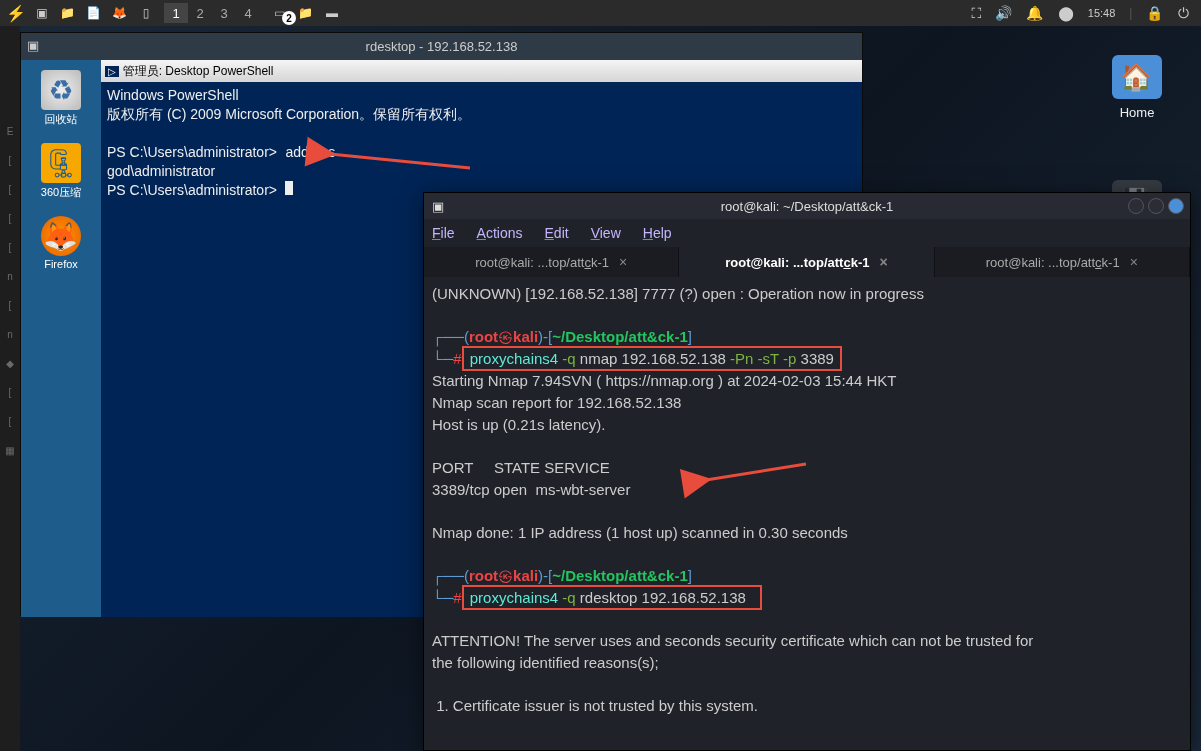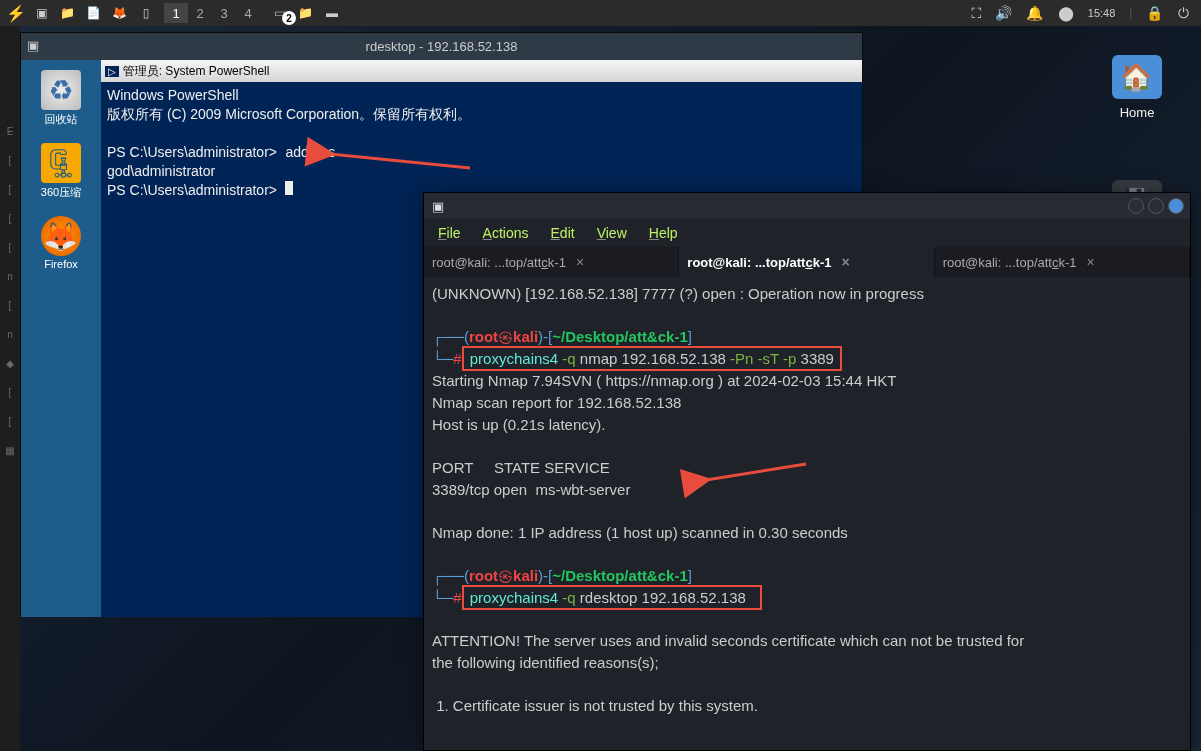--- a/index.html
+++ b/index.html
@@ -33,24 +33,24 @@
 .ps-title{height:22px;background:#e0e0e0;background:linear-gradient(#f5f5f5,#d5d5d5);display:flex;align-items:center;padding-left:4px;font-size:12px;color:#000;gap:4px}
 .ps-body{flex:1;padding:4px 6px;font-family:'Consolas','Courier New',monospace;font-size:14px;color:#eee;line-height:1.3;white-space:pre}
 .ps-body .cursor{background:#eee;color:#012456;display:inline-block;width:8px;height:14px}
 .term-win{position:absolute;left:423px;top:192px;width:768px;height:559px;background:#1f2229;border:1px solid #000;box-shadow:0 4px 20px rgba(0,0,0,0.5)}
 .term-titlebar{height:26px;background:#272a32;display:flex;align-items:center;color:#ddd;font-size:13px;position:relative}
 .term-titlebar .t-title{flex:1;text-align:center}
 .term-titlebar .t-left{position:absolute;left:8px;display:flex;gap:6px;align-items:center}
 .term-titlebar .t-right{position:absolute;right:6px;display:flex;gap:4px}
 .wbtn{width:16px;height:16px;border-radius:50%;border:1px solid #555;background:#2a2d35}
 .wbtn.close{background:#4a8fd8}
-.term-menu{display:flex;gap:22px;padding:6px 14px;color:#bef264;font-size:14px;background:#1f2229}
+.term-menu{display:flex;gap:22px;padding:6px 8px;color:#c4b5fd;font-size:14px;background:#1f2229}
 .term-menu .u{text-decoration:underline;text-decoration-color:#888}
 .term-tabs{display:flex;background:#1a1c22;height:30px;align-items:stretch}
-.term-tab{flex:1;display:flex;align-items:center;justify-content:flex-start;gap:10px;color:#aaa;font-size:13px;border-right:1px solid #0f1014;cursor:pointer;padding:0 8px}
+.term-tab{flex:1;display:flex;align-items:center;justify-content:center;gap:10px;color:#aaa;font-size:13px;border-right:1px solid #0f1014;cursor:pointer;padding:0 8px}
 .term-tab.active{background:#1f2229;color:#fff;font-weight:bold}
 .term-tab .tu{text-decoration:underline}
 .term-tab .x{color:#888;font-size:14px}
 .term-body{padding:6px 8px;font-family:'DejaVu Sans Mono','Courier New',monospace;font-size:15px;color:#ccc;line-height:1.4;white-space:pre-wrap}
 .c-red{color:#ef4444}
 .c-blue{color:#5c9dd6}
 .c-cyan{color:#5eead4}
 .c-green{color:#7cb342}
 .c-white{color:#22c55e}
 .bold{font-weight:bold}
@@ -139,21 +139,21 @@
         <span>360压缩</span>
       </div>
       <div class="wd-icon">
         <div class="ic fox">🦊</div>
         <span>Firefox</span>
       </div>
     </div>
     <div class="ps-win">
       <div class="ps-title">
         <span style="background:#012456;color:#fff;padding:0 3px;font-size:10px">▷</span>
-        <span>管理员: System PowerShell</span>
+        <span>管理员: Desktop PowerShell</span>
       </div>
       <div class="ps-body"><span>Windows PowerShell</span>
 <span>版权所有 (C) 2009 Microsoft Corporation。保留所有权利。</span>
 
 <span>PS C:\Users\administrator&gt;</span> <span>address</span>
 <span>god\administrator</span>
 <span>PS C:\Users\administrator&gt;</span> <span class="cursor"> </span></div>
     </div>
   </div>
 </div>
@@ -163,20 +163,21 @@
       <marker id="ah1" markerWidth="12" markerHeight="12" refX="2" refY="5" orient="auto">
         <path d="M10,0 L0,5 L10,10 Z" fill="#e74c3c"></path>
       </marker>
     </defs>
   <line x1="150" y1="18" x2="10" y2="4" stroke="#e74c3c" stroke-width="3" marker-end="url(#ah1)"></line>
 </svg>
 
 <div class="term-win">
   <div class="term-titlebar">
     <div class="t-left">▣</div>
+    <div class="t-title">root@kali: ~/Desktop/att&amp;ck-1</div>
     <div class="t-right">
       <span class="wbtn"></span>
       <span class="wbtn"></span>
       <span class="wbtn close"></span>
     </div>
   </div>
   <div class="term-menu">
     <span><span class="u">F</span>ile</span>
     <span><span class="u">A</span>ctions</span>
     <span><span class="u">E</span>dit</span>
@@ -206,21 +207,21 @@
 <span>Host is up (0.21s latency).</span>
 
 <span>PORT     STATE SERVICE</span>
 <span>3389/tcp open  ms-wbt-server</span>
 
 <span>Nmap done: 1 IP address (1 host up) scanned in 0.30 seconds</span>
 
 <span class="c-blue">┌──(</span><span class="c-red bold">root</span><span class="c-red">㉿</span><span class="c-red bold">kali</span><span class="c-blue">)-[</span><span class="c-white bold">~/Desktop/att&amp;ck-1</span><span class="c-blue">]</span>
 <span class="c-blue">└─</span><span class="c-red">#</span><span class="redbox"> <span class="c-cyan">proxychains4</span> <span class="c-green">-q</span> <span>rdesktop 192.168.52.138</span>   </span>
 
-<span>ATTENTION! The server uses and invalid seconds certificate which can not be trusted for</span>
+<span>ATTENTION! The server uses and seconds security certificate which can not be trusted for</span>
 <span>the following identified reasons(s);</span>
 
 <span> 1. Certificate issuer is not trusted by this system.</span></div>
 </div>
 
 <svg class="arrow arrow2" width="120" height="30">
   <defs>
       <marker id="ah2" markerWidth="12" markerHeight="12" refX="2" refY="5" orient="auto">
         <path d="M10,0 L0,5 L10,10 Z" fill="#e74c3c"></path>
       </marker>

